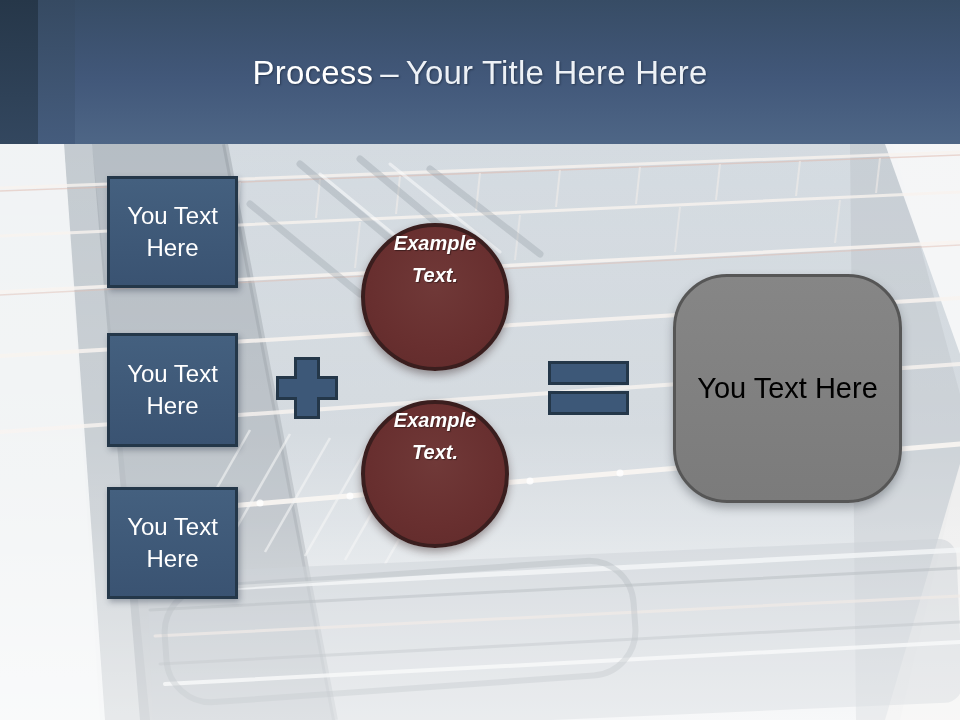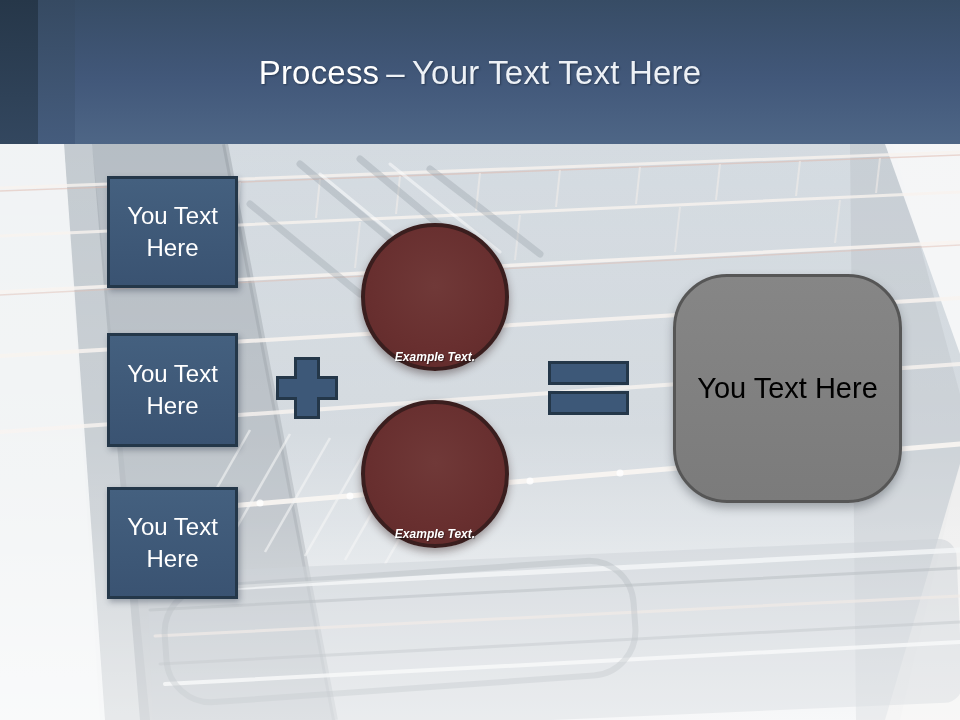--- a/index.html
+++ b/index.html
@@ -36,22 +36,22 @@
   .equals{position:absolute;left:548px;top:361px;width:81px;height:53px;}
   .equals .bar{position:absolute;left:0;width:81px;height:24px;box-sizing:border-box;
     background:#3d5878;border:3px solid #243749;}
   .bar-top{top:0;}
   .bar-bottom{top:30px;height:23px;}
   
   .circle{position:absolute;left:361px;width:148px;height:148px;box-sizing:border-box;
     border-radius:50%;
     background:radial-gradient(circle at 50% 42%,#703938 0%,#682f2f 60%,#5f2a2a 100%);
     border:4px solid #3a1e1e;box-shadow:0 4px 8px rgba(40,20,20,.4);
-    display:flex;align-items:flex-end;justify-content:center;text-align:center;
-    color:#fff;font-size:12px;font-weight:700;font-style:italic;line-height:1.6;}
+    display:flex;align-items:flex-start;justify-content:center;text-align:center;
+    color:#fff;font-size:20px;font-weight:700;font-style:italic;line-height:1.6;}
   .circle-1{top:223px;}
   .circle-2{top:400px;}
   .circle .circle-label{width:100px;text-shadow:1px 1px 1px rgba(0,0,0,.4);}
   
   .result-box{position:absolute;left:673px;top:274px;width:229px;height:229px;
     box-sizing:border-box;border-radius:54px;
     background:linear-gradient(180deg,#868686,#7b7b7b);
     border:3px solid #565656;box-shadow:0 5px 10px rgba(40,45,55,.35);
     display:flex;align-items:center;justify-content:center;text-align:center;
     color:#000;font-size:29px;}
@@ -158,21 +158,21 @@
     </g>
     <rect x="165" y="430" width="470" height="115" rx="45" fill="none" stroke="#8a939b" stroke-width="6" opacity="0.4" transform="rotate(-4 400 487)"></rect>
 
     <rect x="0" y="0" width="960" height="576" fill="url(#gWash)"></rect>
   </svg>
 
   <div class="header">
     <div class="stripe1"></div>
     <div class="stripe2"></div>
     <h1 class="title">
-      <span class="bold">Process</span><span class="sep">–</span><span class="rest">Your Text Text Here</span>
+      <span class="bold">Process</span><span class="sep">–</span><span class="rest">Your Title Here Here</span>
     </h1>
   </div>
 
   <div class="step-box step-1">
     <span>You Text Here</span>
   </div>
   <div class="step-box step-2">
     <span>You Text Here</span>
   </div>
   <div class="step-box step-3">

